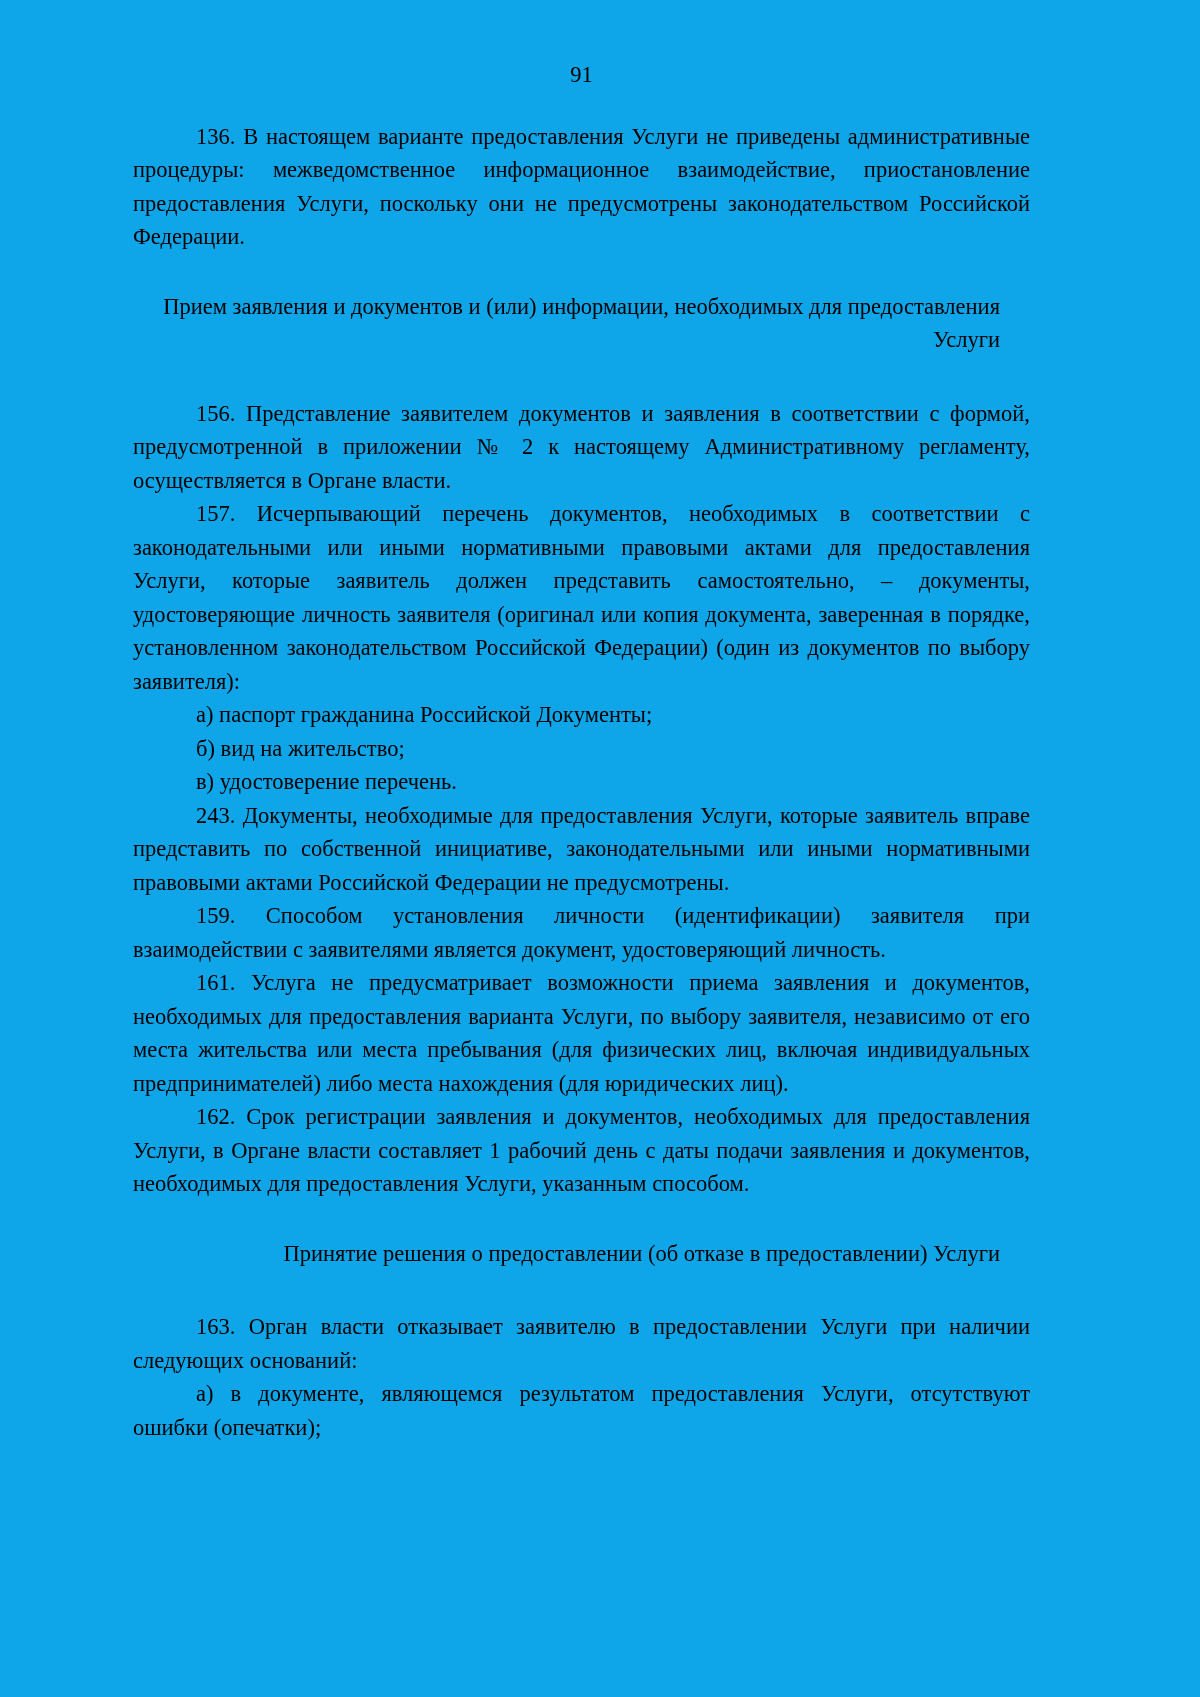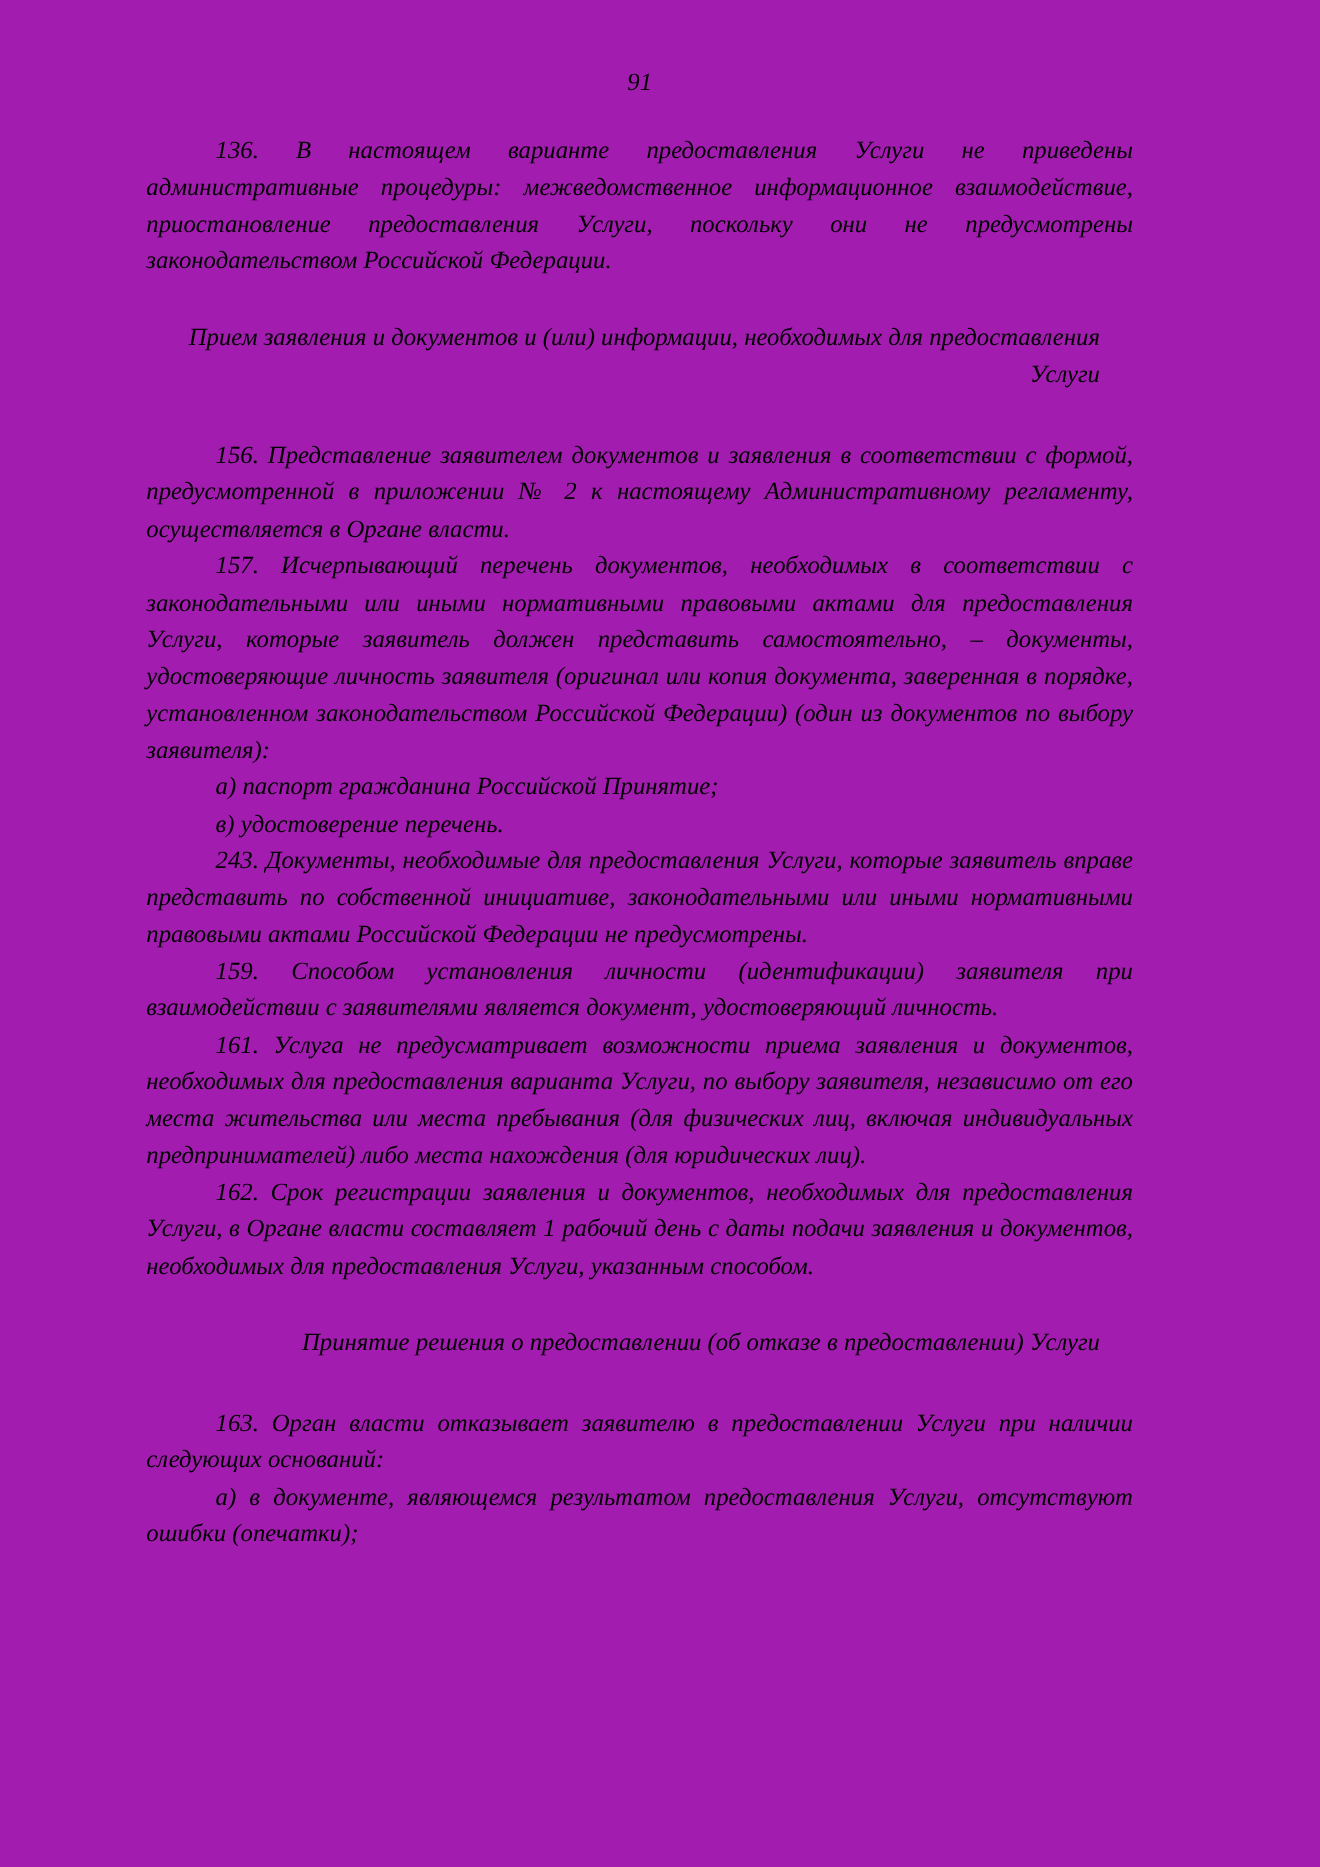--- a/index.html
+++ b/index.html
@@ -2,28 +2,27 @@
 <html><head>
 <meta charset="utf-8">
 <style>
   * { margin: 0; padding: 0; box-sizing: border-box; }
   html, body { background: #e9e9e9; }
   .page {
     position: relative;
     width: 1200px;
     height: 1697px;
     margin: 0 auto;
-    background: #a21caf;
+    background: #0ea5e9;
     color: #000000;
     font-family: "Liberation Serif", "DejaVu Serif", serif;
     font-size: 22.5px;
     line-height: 33.5px;
     padding: 58px 170px 60px 133px;
     overflow: hidden;
-    font-style: italic;
   }
   .page-number {
     text-align: center;
     margin-bottom: 28px;
   }
   .para {
     text-align: justify;
     text-indent: 63px;
   }
   .list-item {
@@ -43,21 +42,22 @@
   <div class="page-number">91</div>
 
   <p class="para">136. В настоящем варианте предоставления Услуги не приведены административные процедуры: межведомственное информационное взаимодействие, приостановление предоставления Услуги, поскольку они не предусмотрены законодательством Российской Федерации.</p>
 
   <div class="heading">Прием заявления и документов и (или) информации, необходимых для предоставления Услуги</div>
 
   <p class="para">156. Представление заявителем документов и заявления в соответствии с формой, предусмотренной в приложении № 2 к настоящему Административному регламенту, осуществляется в Органе власти.</p>
 
   <p class="para">157. Исчерпывающий перечень документов, необходимых в соответствии с законодательными или иными нормативными правовыми актами для предоставления Услуги, которые заявитель должен представить самостоятельно, – документы, удостоверяющие личность заявителя (оригинал или копия документа, заверенная в порядке, установленном законодательством Российской Федерации) (один из документов по выбору заявителя):</p>
 
-  <p class="list-item">а) паспорт гражданина Российской Принятие;</p>
+  <p class="list-item">а) паспорт гражданина Российской Документы;</p>
+  <p class="list-item">б) вид на жительство;</p>
   <p class="list-item">в) удостоверение перечень.</p>
 
   <p class="para">243. Документы, необходимые для предоставления Услуги, которые заявитель вправе представить по собственной инициативе, законодательными или иными нормативными правовыми актами Российской Федерации не предусмотрены.</p>
 
   <p class="para">159. Способом установления личности (идентификации) заявителя при взаимодействии с заявителями является документ, удостоверяющий личность.</p>
 
 
   <p class="para">161. Услуга не предусматривает возможности приема заявления и документов, необходимых для предоставления варианта Услуги, по выбору заявителя, независимо от его места жительства или места пребывания (для физических лиц, включая индивидуальных предпринимателей) либо места нахождения (для юридических лиц).</p>
 
   <p class="para">162. Срок регистрации заявления и документов, необходимых для предоставления Услуги, в Органе власти составляет 1 рабочий день с даты подачи заявления и документов, необходимых для предоставления Услуги, указанным способом.</p>

